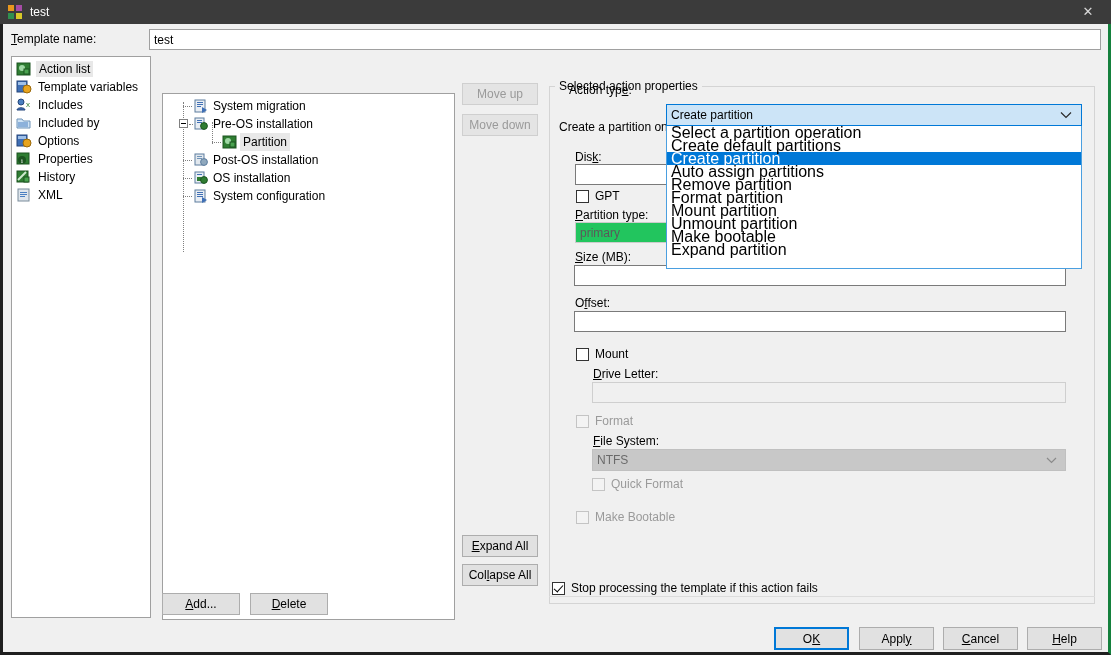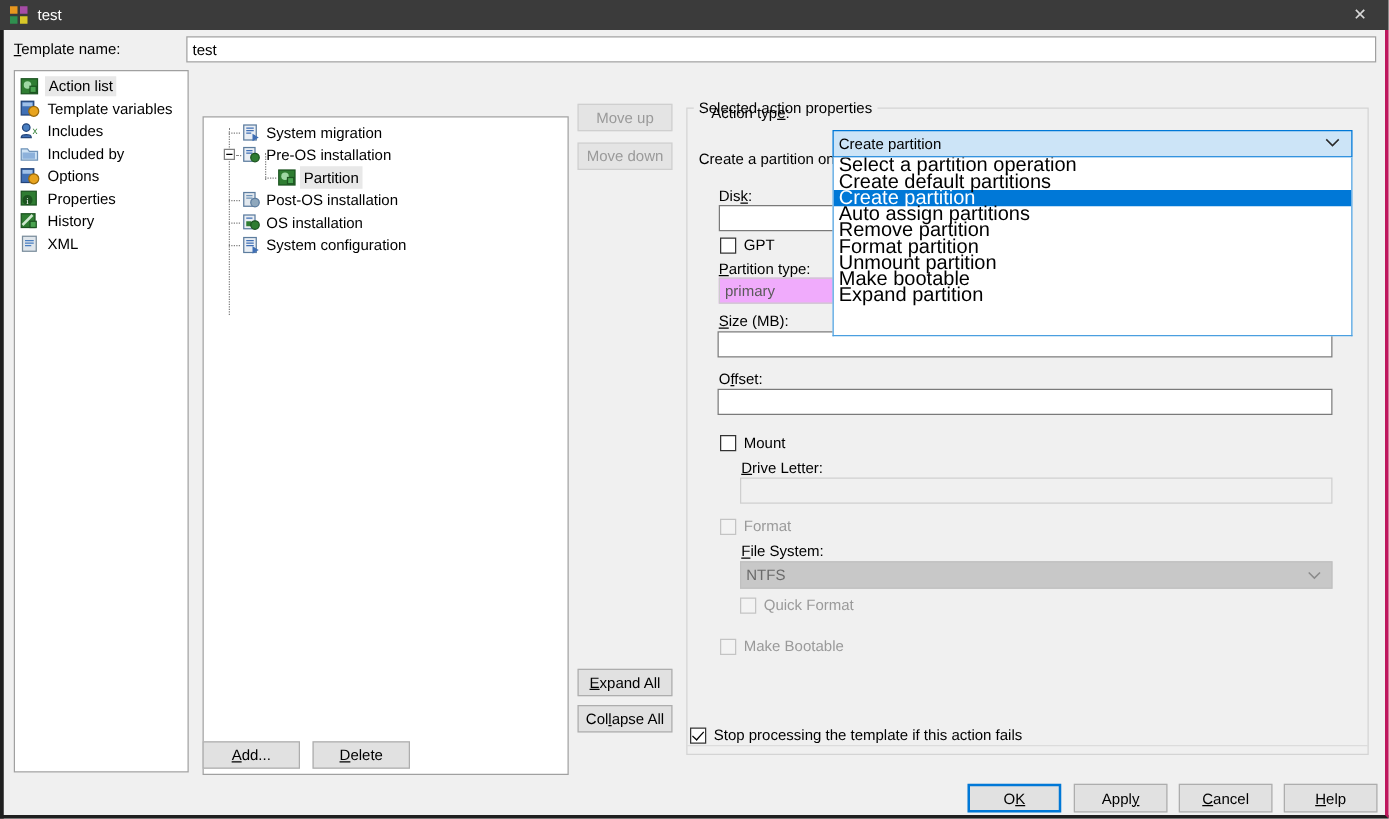--- a/index.html
+++ b/index.html
@@ -33,21 +33,21 @@
   #title-close{
     position:absolute;right:0;top:0;width:46px;height:24px;
     color:#d8d8d8;font-size:13px;line-height:24px;text-align:center;
     cursor:default;
   }
   
   #client{
     position:absolute;left:0;top:24px;width:1111px;height:631px;
     background:#f0f0f0;
     border-left:3px solid #1f1f1f;
-    border-right:3px solid #be185d;
+    border-right:3px solid #15803d;
     border-bottom:3px solid #1f1f1f;
     box-sizing:border-box;
   }
   .lbl{position:absolute;font-size:12px;color:#000;white-space:nowrap;}
   .u{text-decoration:underline;}
   .dis{color:#9a9a9a;}
 
   
   #tpl-label{left:8px;top:8px;}
   #tpl-input{
@@ -119,21 +119,21 @@
   .tbox{
     position:absolute;background:#fff;border:1px solid #7a7a7a;
     box-sizing:border-box;font-family:inherit;font-size:12px;
     padding:2px 4px;color:#000;outline:none;
   }
   .tbox.dis{background:#f0f0f0;border-color:#cfcfcf;color:#9a9a9a;}
 
   
   .cbox{
     position:absolute;box-sizing:border-box;font-size:12px;
-    background:#f0abfc;border:1px solid #cccccc;color:#5a5a5a;
+    background:#22c55e;border:1px solid #cccccc;color:#5a5a5a;
     line-height:normal;padding:3px 4px;
   }
   .cbox .arw{position:absolute;right:8px;top:50%;transform:translateY(-50%);}
 
   
   .cb{
     position:absolute;width:13px;height:13px;border:1px solid #333;
     background:#fff;box-sizing:border-box;
   }
   .cb.dis{border-color:#c4c4c4;background:#f3f3f3;}
@@ -433,20 +433,21 @@
         </svg>
     </span>
   </div>
   <div id="ddlist">
     <div class="ddopt">Select a partition operation</div>
     <div class="ddopt">Create default partitions</div>
     <div class="ddopt on">Create partition</div>
     <div class="ddopt">Auto assign partitions</div>
     <div class="ddopt">Remove partition</div>
     <div class="ddopt">Format partition</div>
+    <div class="ddopt">Mount partition</div>
     <div class="ddopt">Unmount partition</div>
     <div class="ddopt">Make bootable</div>
     <div class="ddopt">Expand partition</div>
   </div>
 
   <button class="btn defaultbtn" style="left:771px;top:603px;width:75px;height:23px;">O<span class="u">K</span></button>
   <button class="btn" style="left:856px;top:603px;width:75px;height:23px;">Appl<span class="u">y</span></button>
   <button class="btn" style="left:940px;top:603px;width:75px;height:23px;"><span class="u">C</span>ancel</button>
   <button class="btn" style="left:1024px;top:603px;width:75px;height:23px;"><span class="u">H</span>elp</button>
 

